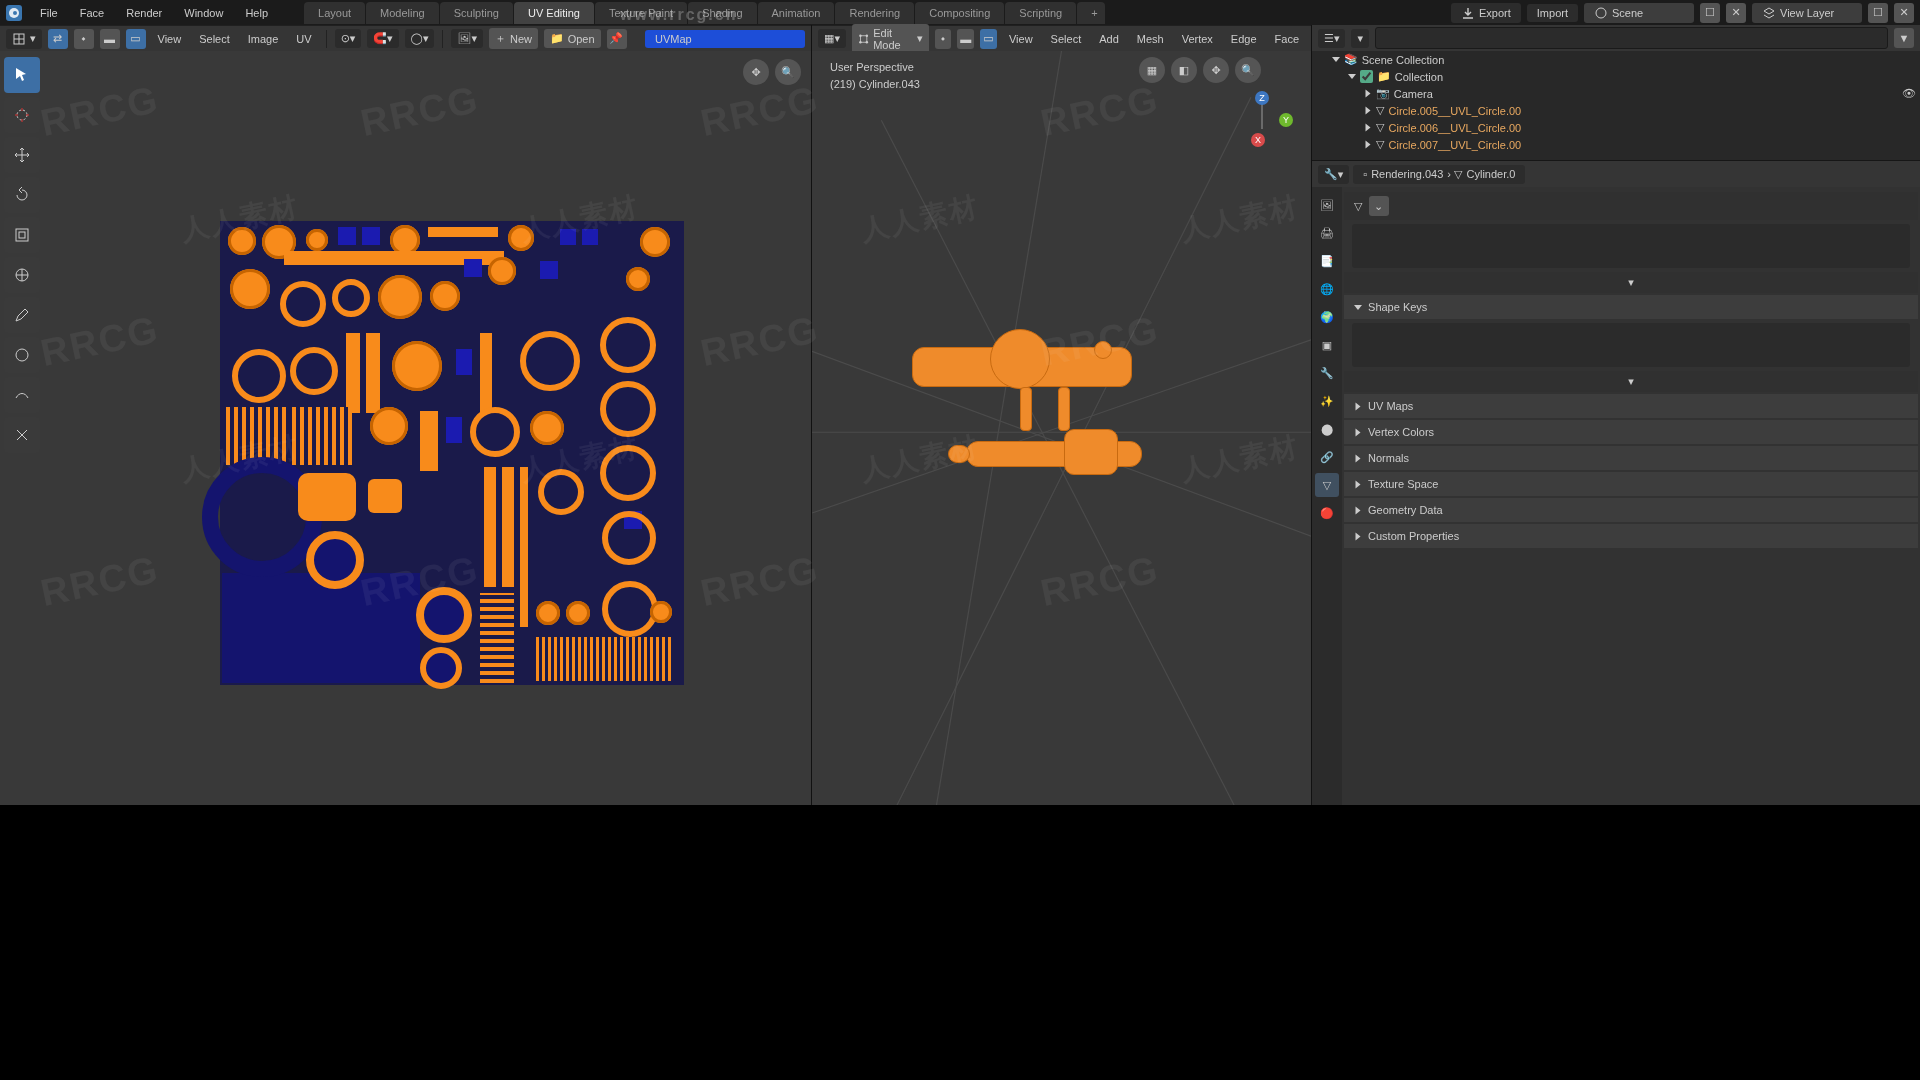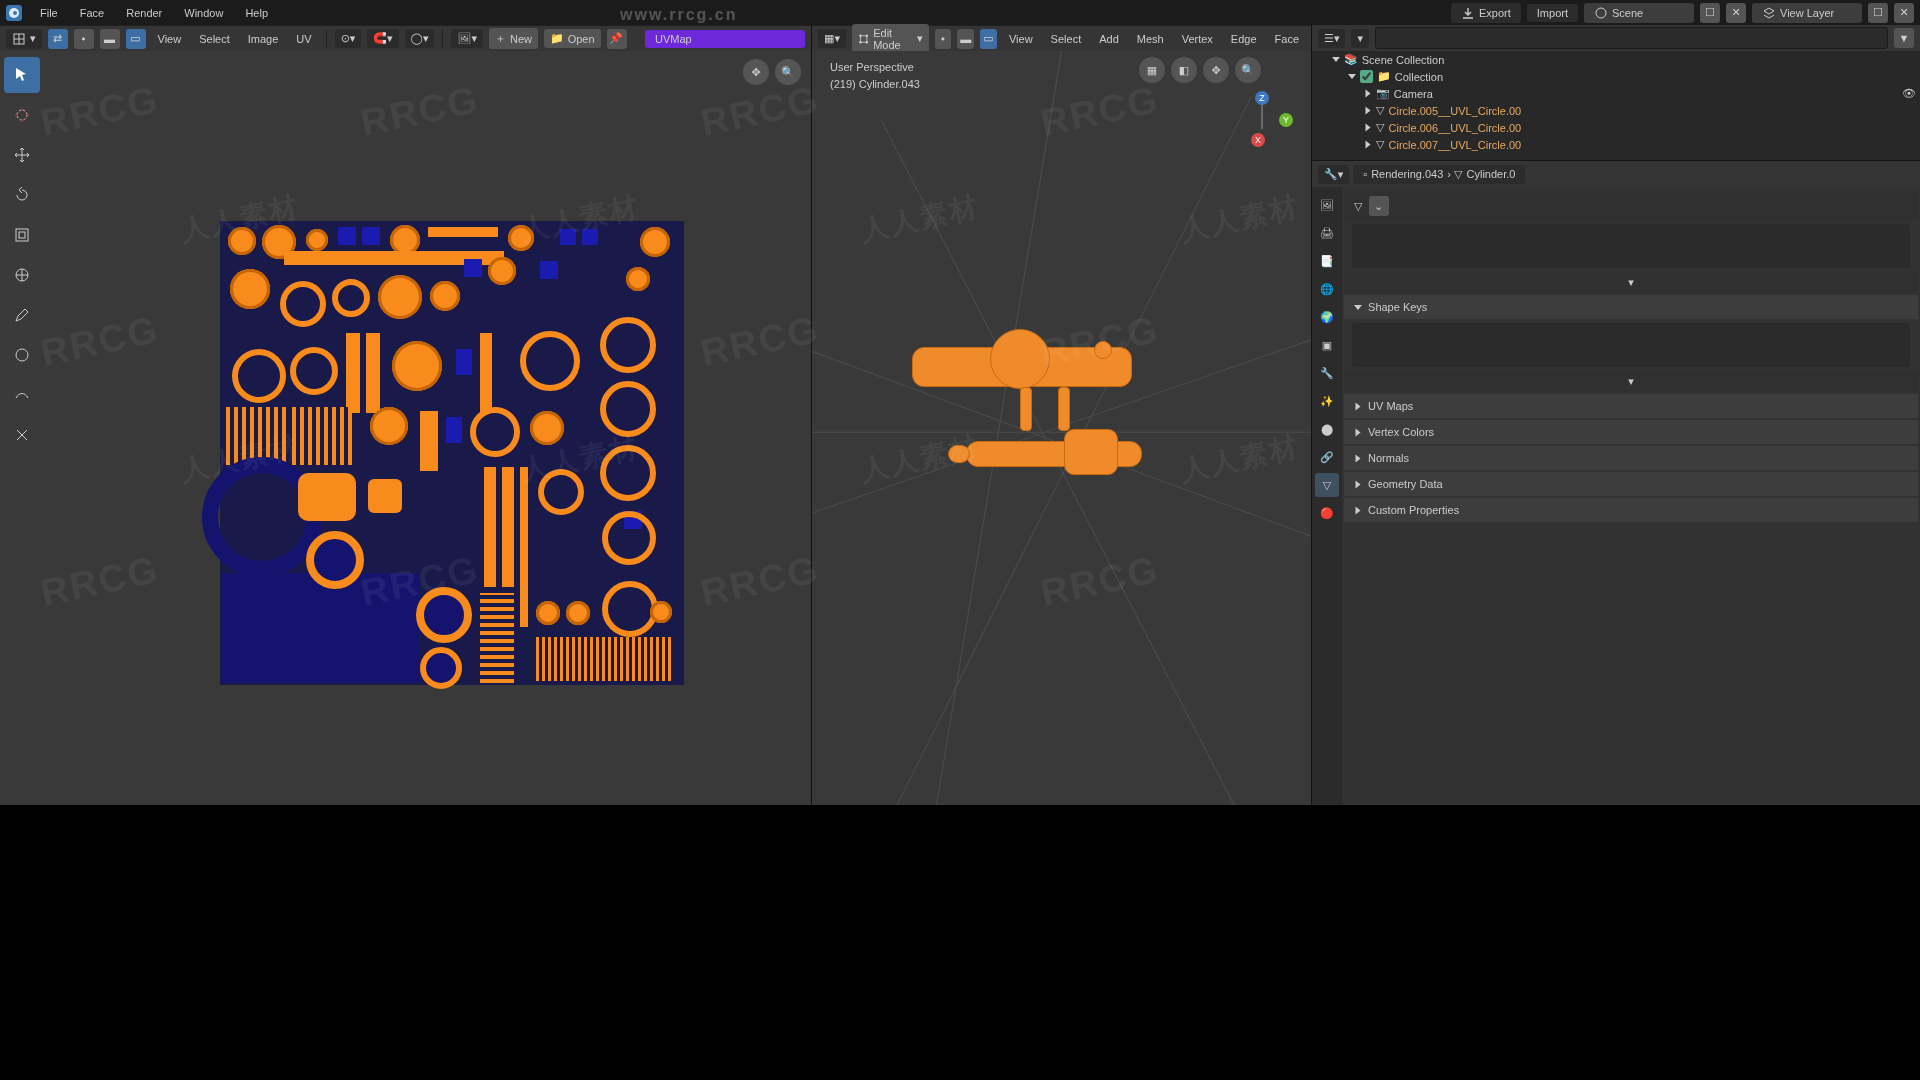--- a/index.html
+++ b/index.html
@@ -15,21 +15,21 @@
 .topbar .right{margin-left:auto;display:flex;align-items:center;gap:6px;}
 .pill{background:#2c2c2c;padding:3px 10px;border-radius:3px;display:flex;align-items:center;gap:4px;}
 .pill.light{background:#3d3d3d;}
 .icn{width:14px;height:14px;display:inline-block;}
 
 
 .headerbar{height:26px;background:#353535;border-top:1px solid #202020;display:flex;align-items:center;padding:0 6px;gap:6px;}
 .btn{background:#545454;padding:3px 6px;border-radius:3px;display:flex;align-items:center;gap:4px;}
 .btn.flat{background:transparent;}
 .btn.dark{background:#2b2b2b;}
-.field{background:#6d28d9;border-radius:3px;padding:3px 10px;min-width:120px;}
+.field{background:#1d4ed8;border-radius:3px;padding:3px 10px;min-width:120px;}
 .sep{width:1px;height:18px;background:#222;margin:0 2px;}
 .hbtn{width:20px;height:20px;border-radius:3px;display:flex;align-items:center;justify-content:center;}
 .hbtn.on{background:#3d6fa5;}
 .hbtn.sq{background:#545454;}
 
 
 .main{display:flex;height:calc(100% - 25px - 20px);}
 .uv-area{width:812px;display:flex;flex-direction:column;border-right:1px solid #111;}
 .vp-area{flex:0 0 432px;display:flex;flex-direction:column;border-right:1px solid #111;}
 .props-area{flex:1;display:flex;flex-direction:column;background:#323232;min-width:0;}
@@ -100,20 +100,33 @@
         <circle cx="6" cy="6" r="5" fill="#fff" opacity=".85"></circle>
         <circle cx="7" cy="6" r="2" fill="#3a76b0"></circle>
       </svg>
   </span>
   <span class="menu-item">File</span>
   <span class="menu-item">Face</span>
   <span class="menu-item">Render</span>
   <span class="menu-item">Window</span>
   <span class="menu-item">Help</span>
 
+  <div class="tabs">
+    <span class="tab">Layout</span>
+    <span class="tab">Modeling</span>
+    <span class="tab">Sculpting</span>
+    <span class="tab active">UV Editing</span>
+    <span class="tab">Texture Paint</span>
+    <span class="tab">Shading</span>
+    <span class="tab">Animation</span>
+    <span class="tab">Rendering</span>
+    <span class="tab">Compositing</span>
+    <span class="tab">Scripting</span>
+    <span class="tab" style="width:24px;text-align:center">+</span>
+  </div>
 
   <div class="right">
     <span class="pill">
       <svg class="icn" viewBox="0 0 14 14">
           <path d="M7 2v7M4 6l3 3 3-3M2 12h10" stroke="#ccc" fill="none" stroke-width="1.4"></path>
         </svg>
       <span>Export</span>
     </span>
     <span class="pill">
         <span>Import</span>
@@ -426,20 +439,24 @@
         <div class="panel-title">
             <span class="tri"></span>
             <span>Vertex Colors</span>
           </div>
         <div class="panel-title">
             <span class="tri"></span>
             <span>Normals</span>
           </div>
         <div class="panel-title">
             <span class="tri"></span>
+            <span>Texture Space</span>
+          </div>
+        <div class="panel-title">
+            <span class="tri"></span>
             <span>Geometry Data</span>
           </div>
         <div class="panel-title">
             <span class="tri"></span>
             <span>Custom Properties</span>
           </div>
       </div>
     </div>
   </div>
 </div>

